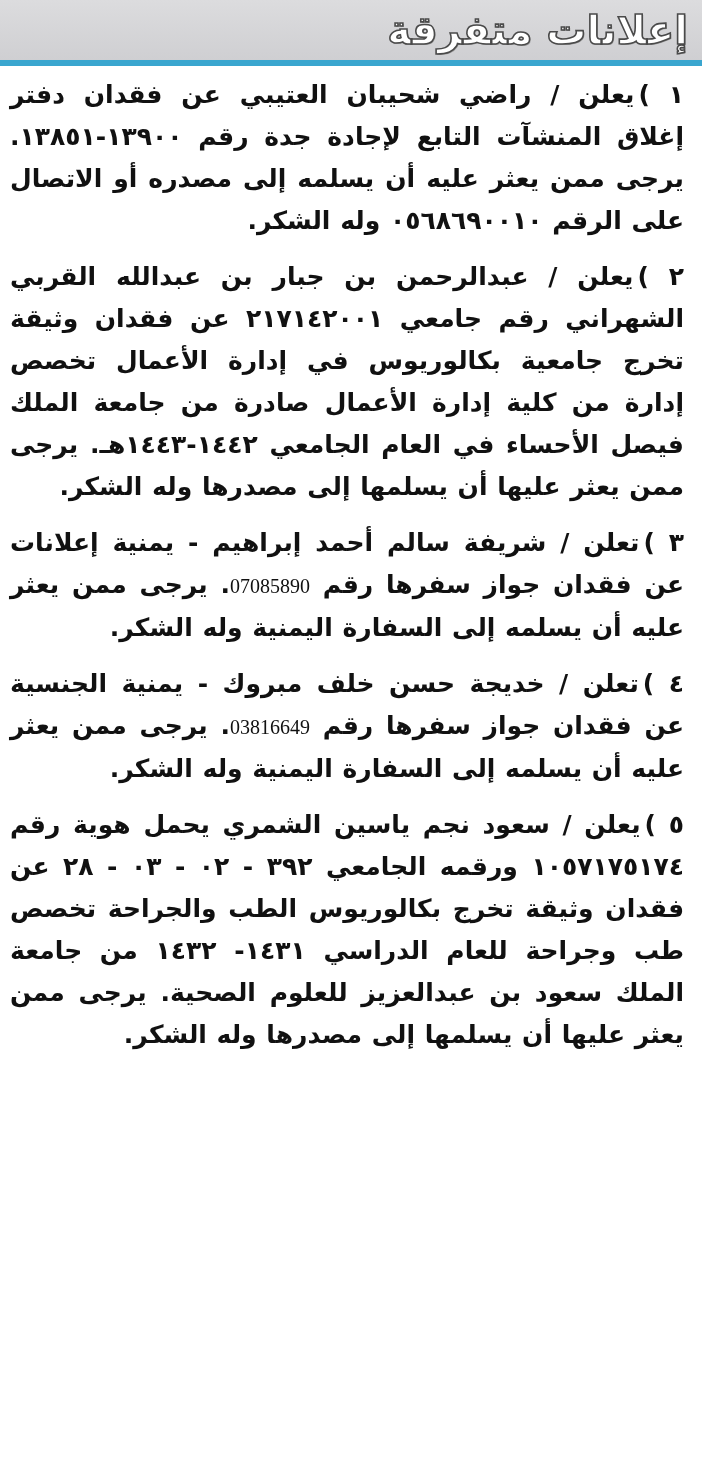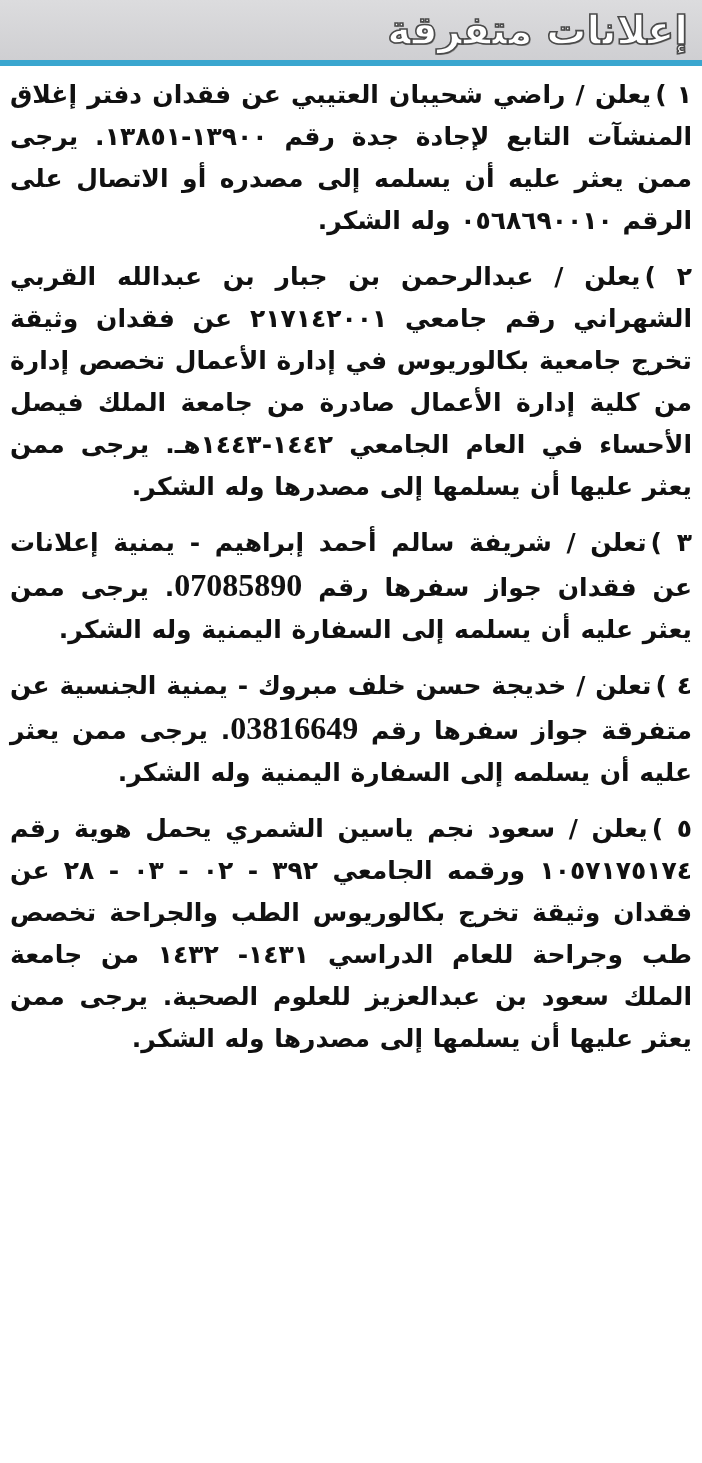--- a/index.html
+++ b/index.html
@@ -39,59 +39,59 @@
       -webkit-text-stroke: 1.6px #4a4a4a;
       letter-spacing: 0px;
       text-shadow: 1px 1px 0 #9a9a9a;
     }
     .header-bar {
       height: 6px;
       background: #3aa6cf;
     }
     .ads {
       direction: rtl;
-      padding: 8px 10px 0 10px;
+      padding: 8px 18px 0 10px;
     }
     .ad {
       font-family: "DejaVu Sans", sans-serif;
       font-weight: bold;
       font-size: 25px;
       line-height: 42px;
       text-align: justify;
       text-align-last: right;
       margin: 0 0 14px 0;
       color: #111111;
       word-spacing: 1px;
     }
     .ad .num {
       margin-left: 4px;
     }
     .ad .latin {
       font-family: "Liberation Serif", serif;
-      font-weight: bold;
-      font-size: 32px;
+      font-weight: normal;
+      font-size: 20px;
     }
   </style>
 </head>
 <body>
 
 <div class="page">
 
   <div class="header">
     <span class="header-title">إعلانات متفرقة</span>
   </div>
   <div class="header-bar"></div>
 
   <div class="ads">
 
     <p class="ad"><span class="num">١ )</span><span>يعلن / راضي شحيبان العتيبي عن فقدان دفتر إغلاق المنشآت التابع لإجادة جدة رقم ١٣٩٠٠-١٣٨٥١. يرجى ممن يعثر عليه أن يسلمه إلى مصدره أو الاتصال على الرقم ٠٥٦٨٦٩٠٠١٠ وله الشكر.</span></p>
 
     <p class="ad"><span class="num">٢ )</span><span>يعلن / عبدالرحمن بن جبار بن عبدالله القربي الشهراني رقم جامعي ٢١٧١٤٢٠٠١ عن فقدان وثيقة تخرج جامعية بكالوريوس في إدارة الأعمال تخصص إدارة من كلية إدارة الأعمال صادرة من جامعة الملك فيصل الأحساء في العام الجامعي ١٤٤٢-١٤٤٣هـ. يرجى ممن يعثر عليها أن يسلمها إلى مصدرها وله الشكر.</span></p>
 
     <p class="ad"><span class="num">٣ )</span><span>تعلن / شريفة سالم أحمد إبراهيم - يمنية إعلانات عن فقدان جواز سفرها رقم</span> <span class="latin">07085890</span><span>. يرجى ممن يعثر عليه أن يسلمه إلى السفارة اليمنية وله الشكر.</span></p>
 
-    <p class="ad"><span class="num">٤ )</span><span>تعلن / خديجة حسن خلف مبروك - يمنية الجنسية عن متفرقة جواز سفرها رقم</span> <span class="latin">03816649</span><span>. يرجى ممن يعثر عليه أن يسلمه إلى السفارة اليمنية وله الشكر.</span></p>
+    <p class="ad"><span class="num">٤ )</span><span>تعلن / خديجة حسن خلف مبروك - يمنية الجنسية عن فقدان جواز سفرها رقم</span> <span class="latin">03816649</span><span>. يرجى ممن يعثر عليه أن يسلمه إلى السفارة اليمنية وله الشكر.</span></p>
 
     <p class="ad"><span class="num">٥ )</span><span>يعلن / سعود نجم ياسين الشمري يحمل هوية رقم ١٠٥٧١٧٥١٧٤ ورقمه الجامعي ٣٩٢ - ٠٢ - ٠٣ - ٢٨ عن فقدان وثيقة تخرج بكالوريوس الطب والجراحة تخصص طب وجراحة للعام الدراسي ١٤٣١- ١٤٣٢ من جامعة الملك سعود بن عبدالعزيز للعلوم الصحية. يرجى ممن يعثر عليها أن يسلمها إلى مصدرها وله الشكر.</span></p>
 
 
   </div>
 </div>
 
 </body></html>

